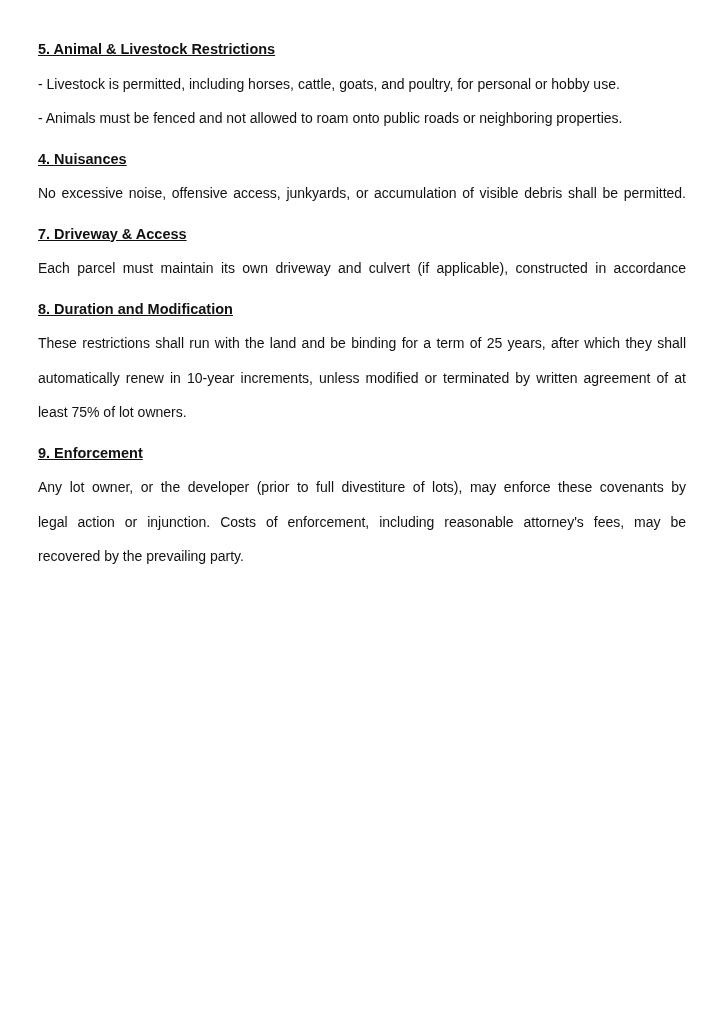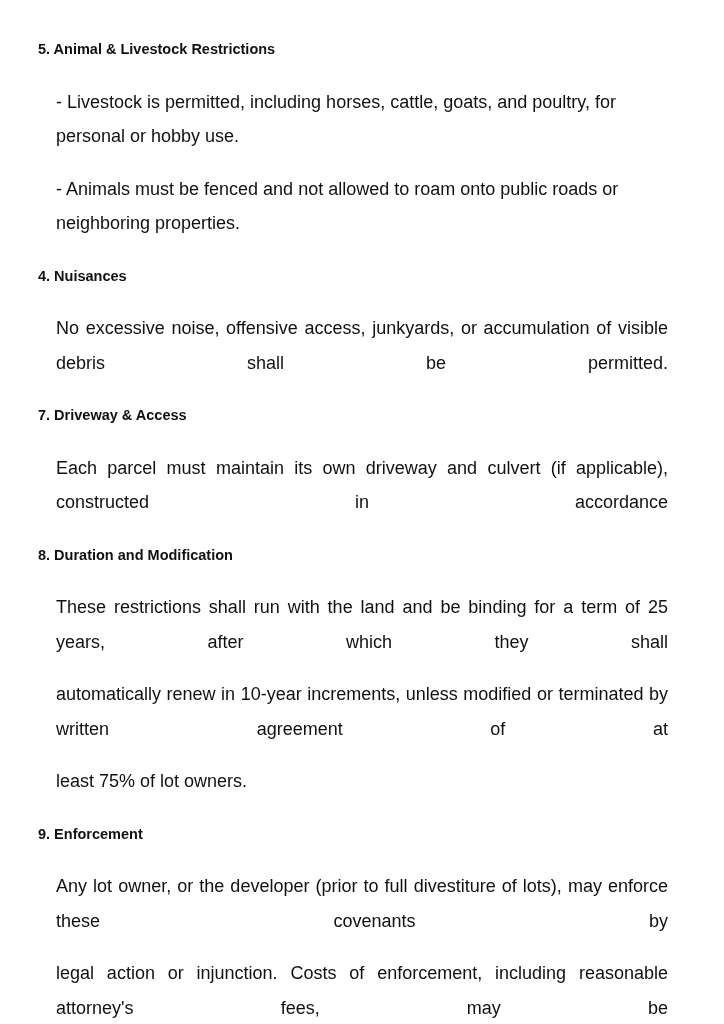--- a/index.html
+++ b/index.html
@@ -16,24 +16,25 @@
     color: #111111;
     overflow: hidden;
   }
   .doc-section + .doc-section { margin-top: 6px; }
   .heading {
     margin: 0;
     font-size: 14.5px;
     font-weight: 700;
     line-height: 34.5px;
     white-space: nowrap;
+    text-decoration: underline;
   }
   .ln {
-    margin: 18px;
-    font-size: 18px;
+    margin: 0;
+    font-size: 14px;
     line-height: 34.5px;
   }
   
   .jst {
     text-align: justify;
     text-align-last: justify;
   }
 </style>
 </head>
 <body>

